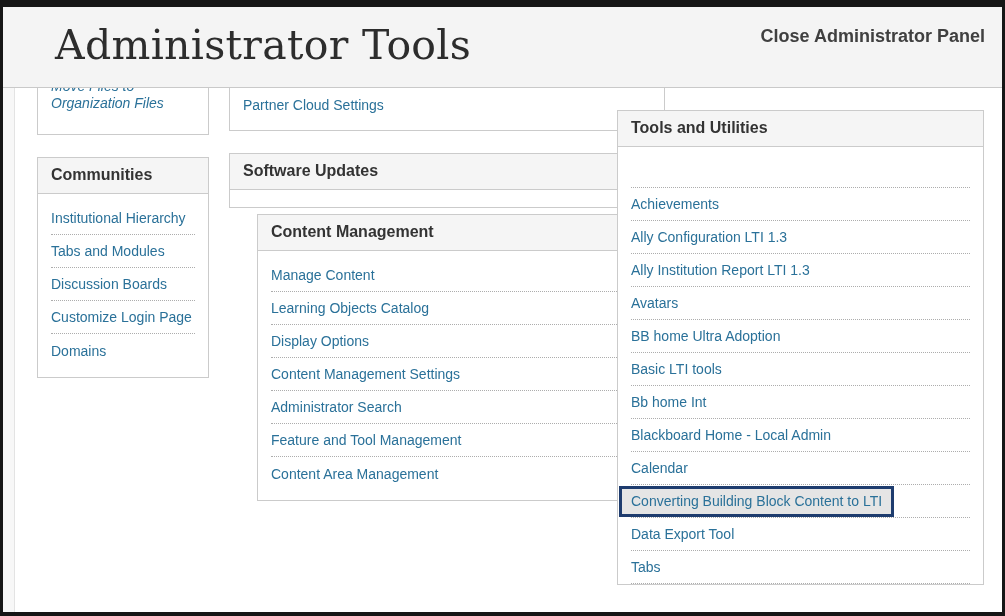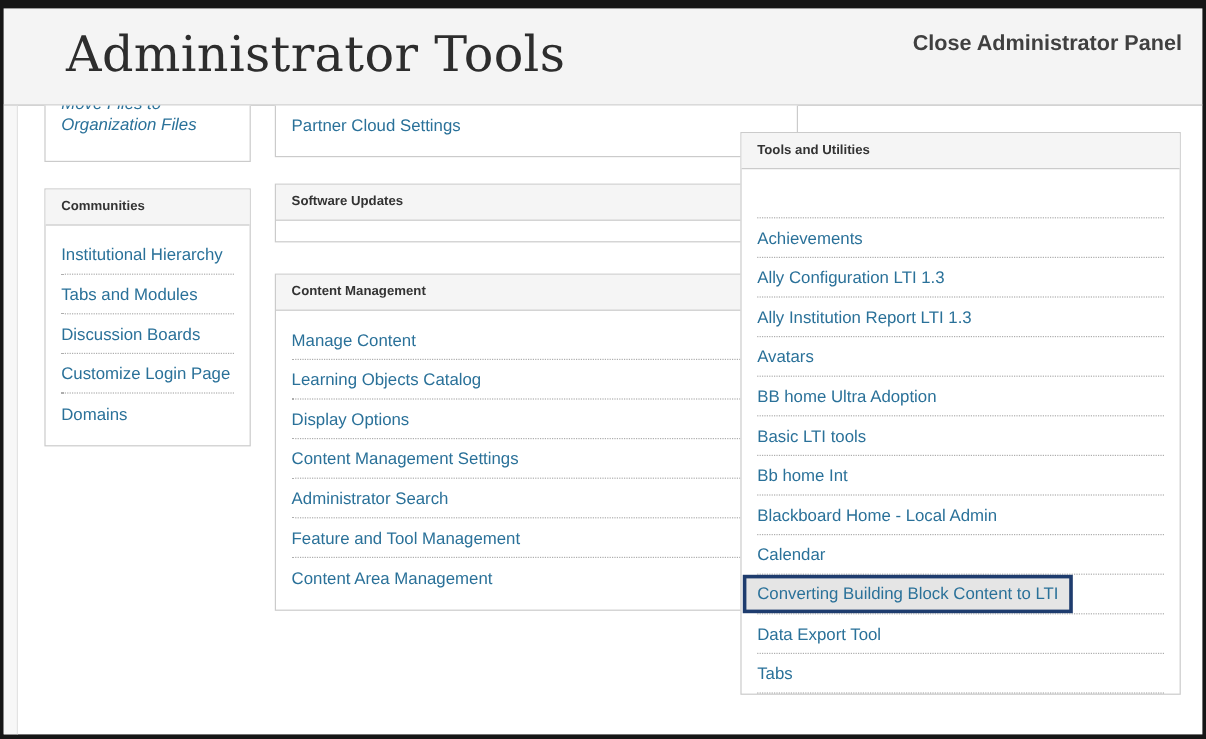--- a/index.html
+++ b/index.html
@@ -61,21 +61,21 @@
   .box {
     position: absolute;
     left: 0; right: 0;
     background: #fff;
     border: 1px solid var(--box-border, #cbcbcb);
   }
   .box-header {
     background: var(--section-header-bg, #f5f5f5);
     border-bottom: 1px solid var(--box-border, #cbcbcb);
     padding: 8px 13px 9px;
-    font-size: 11px;
+    font-size: 16px;
     font-weight: bold;
     color: #333333;
   }
 
   a.lnk, .lnk {
     color: var(--link, #2a7199);
     font-size: 14px;
     text-decoration: none;
     cursor: pointer;
   }
@@ -92,21 +92,21 @@
 
   
   .box.move-files { top: -21px; height: 68px; padding: 10px 13px; }
   .box.move-files .lnk { display: inline-block; line-height: 17px; font-style: italic; }
   .box.communities { top: 69px; }
 
   
   .box.partner { top: -26px; height: 69px; padding: 33px 13px 0; }
   .box.software { top: 65px; }
   .software-empty { height: 17px; }
-  .box.content-mgmt { top: 140px; }
+  .box.content-mgmt { top: 126px; margin-left: 28px; }
 
   
   .box.tools { top: 22px; }
   ul.items.tools-list { padding: 0; }
   ul.items.tools-list li.empty-row { height: 41px; }
 
   .focus-ring {
     display: inline-block;
     border: 3px solid var(--focus-outline, #1e3c6e);
     background: #e5e5e5;

